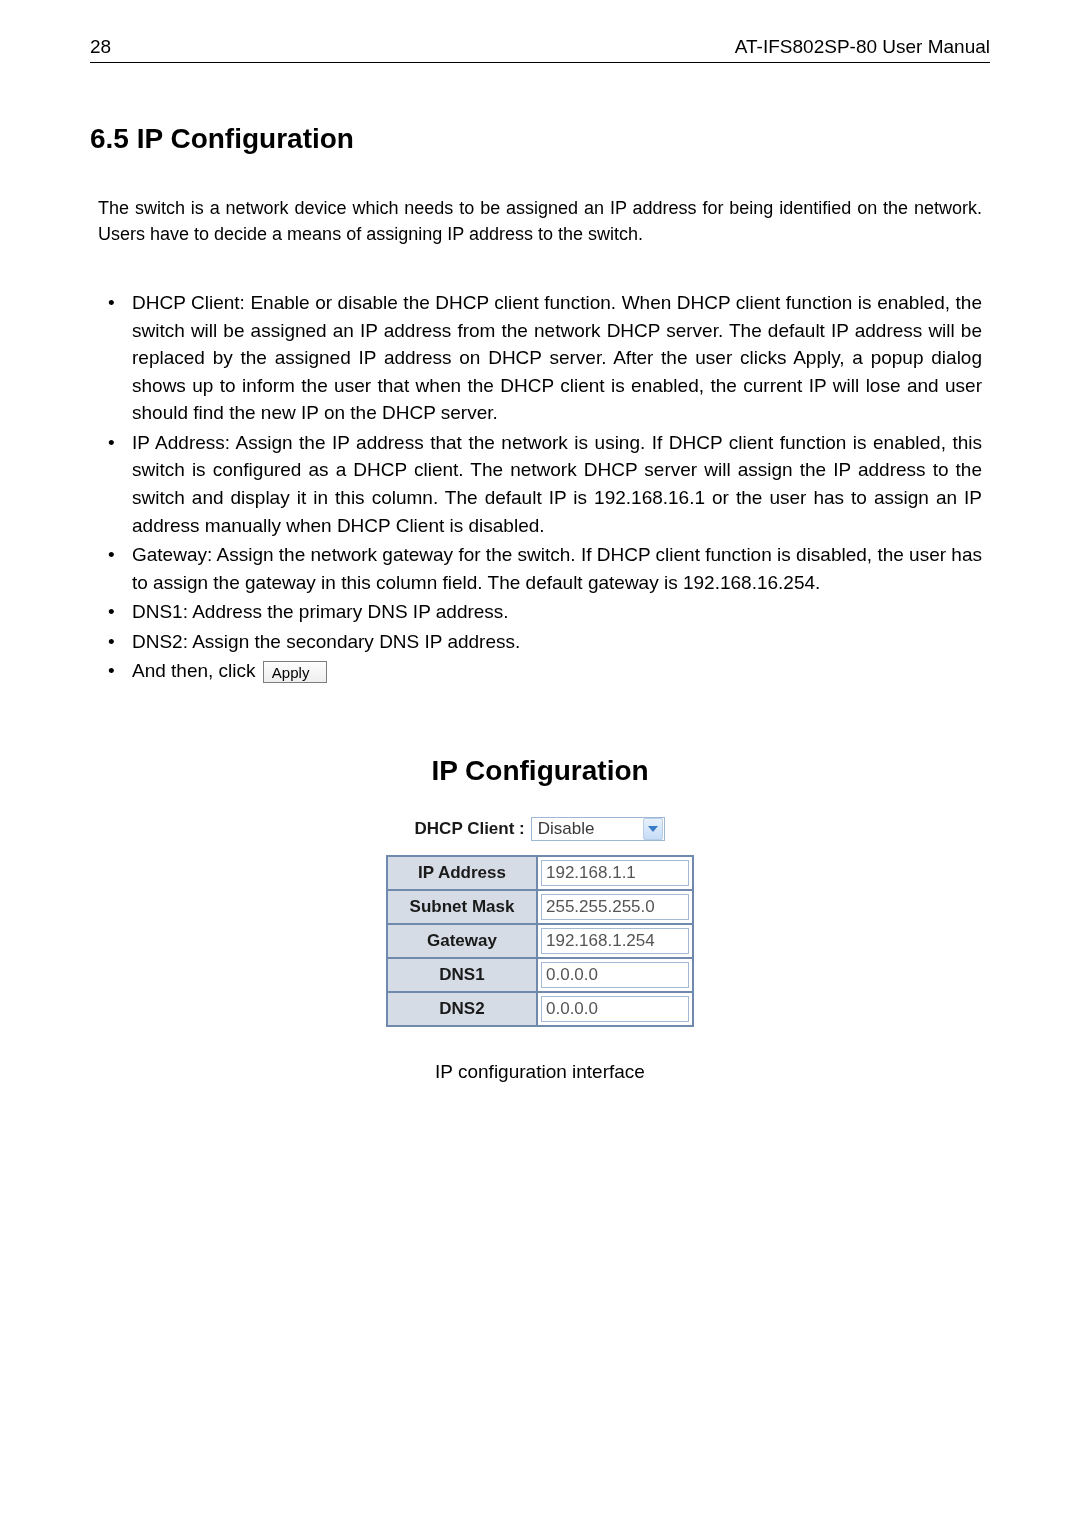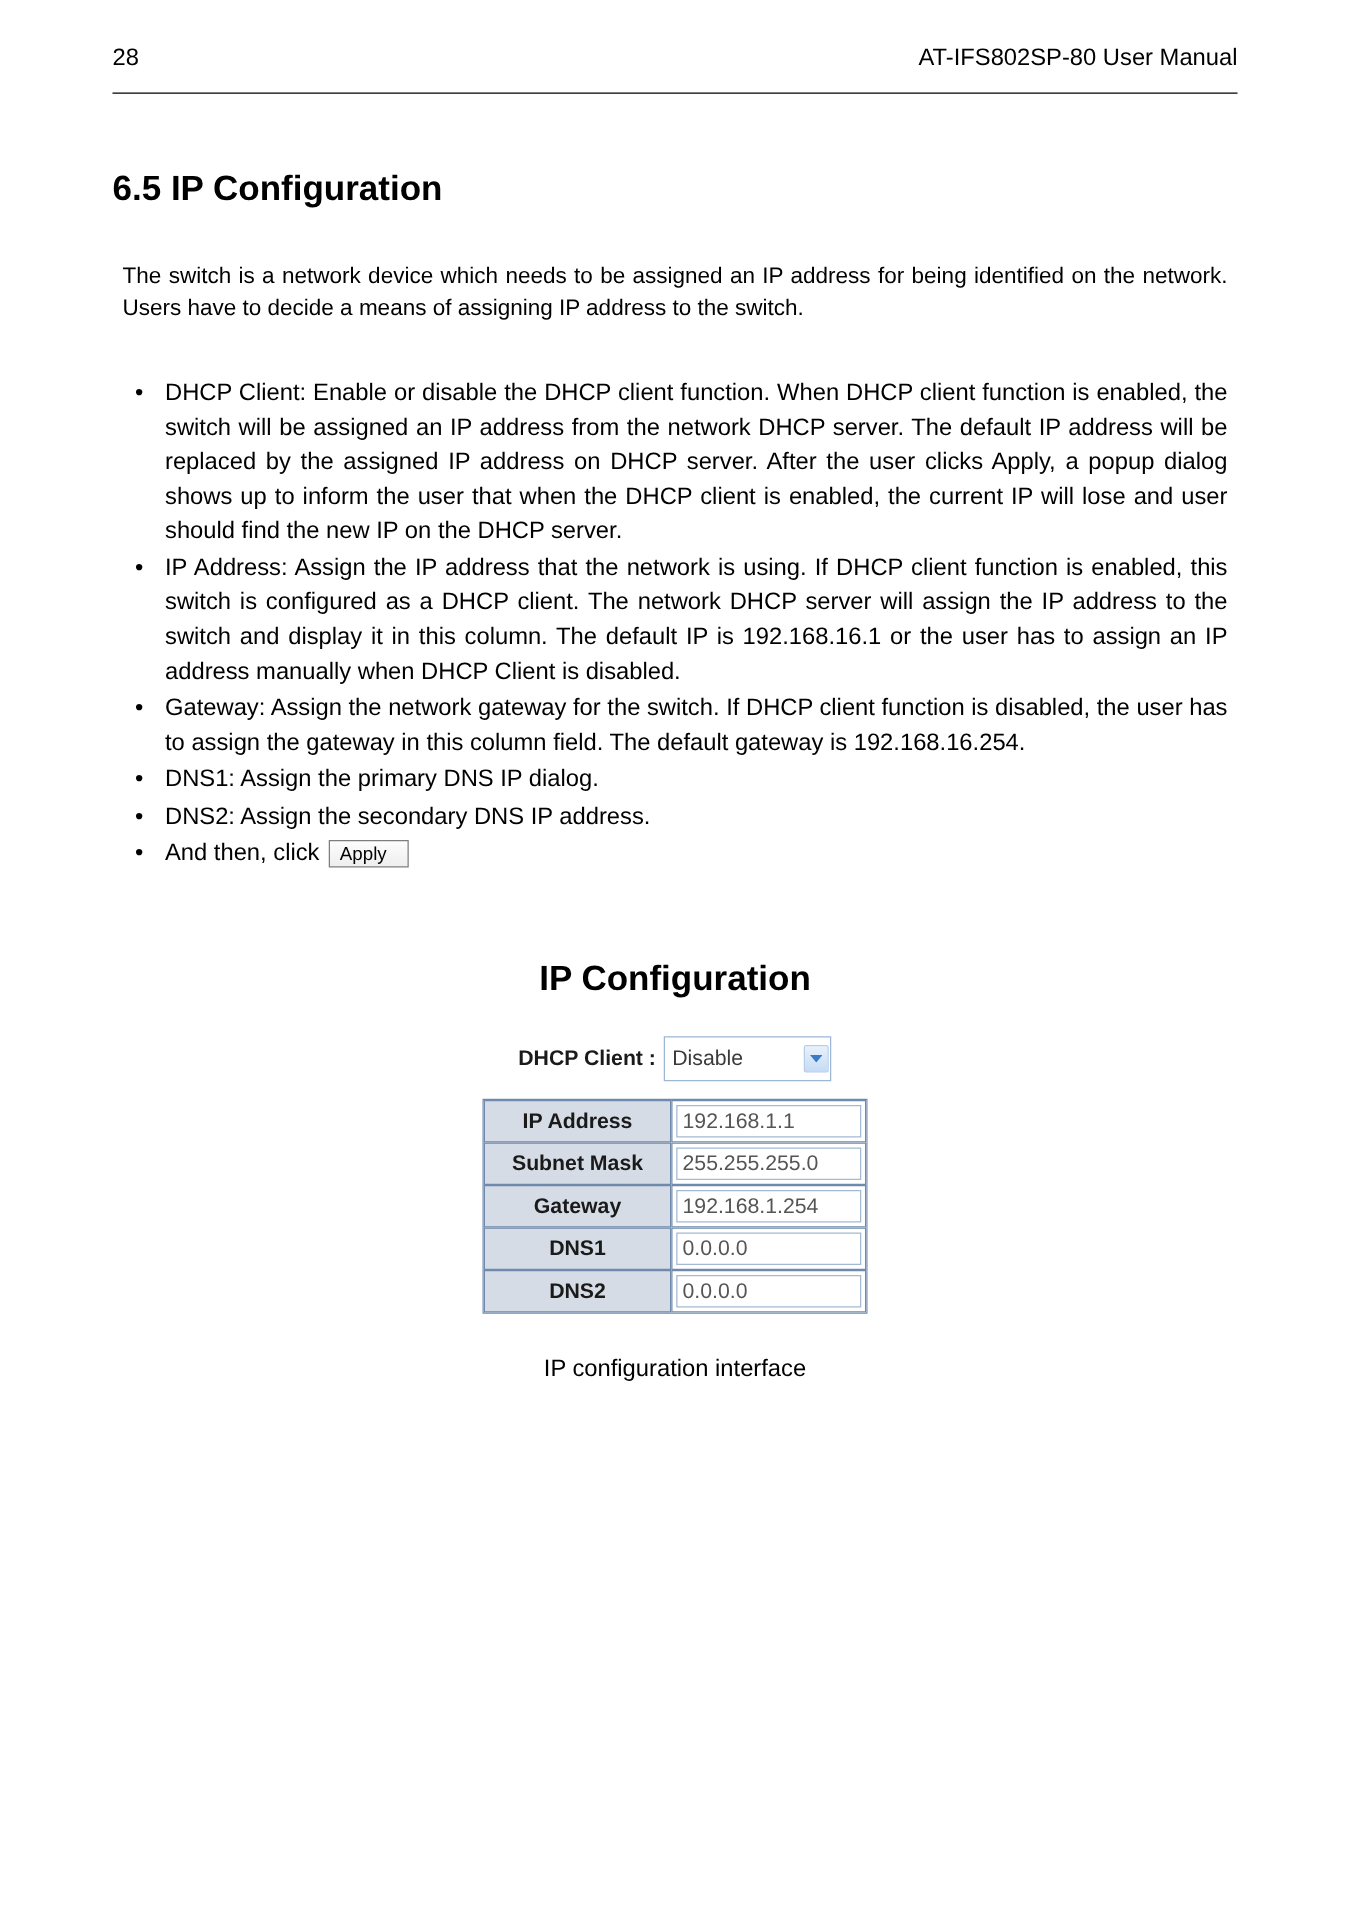--- a/index.html
+++ b/index.html
@@ -12,21 +12,21 @@
     position: relative;
   }
   .page {
     padding: 36px 90px 0 90px;
   }
   .header-row {
     display: flex;
     justify-content: space-between;
     align-items: baseline;
     border-bottom: 1.5px solid #000;
-    padding-bottom: 16px;
+    padding-bottom: 4px;
     margin-bottom: 60px;
     font-size: 19px;
   }
   .section-heading {
     font-size: 28px;
     font-weight: bold;
     margin-bottom: 40px;
     color: #000;
   }
   .intro {
@@ -88,21 +88,21 @@
     color: #1a1a1a;
   }
   .dropdown {
     display: inline-flex;
     align-items: center;
     border: 1px solid #9cb8d6;
     background: #fff;
     font-family: Verdana, Arial, sans-serif;
     font-size: 17px;
     color: #3a3a3a;
-    height: 36px;
+    height: 24px;
     gap: 40px;
   }
   .dropdown-text {
     padding: 0 8px 0 6px;
   }
   .dropdown-btn {
     width: 20px;
     height: 22px;
     margin: 1px;
     background: linear-gradient(#e8f1fb, #c5dcf6);
@@ -161,21 +161,21 @@
   </div>
 
   <h2 class="section-heading">6.5  IP Configuration</h2>
 
   <p class="intro">The switch is a network device which needs to be assigned an IP address for being identified on the network. Users have to decide a means of assigning IP address to the switch.</p>
 
   <ul class="bullets">
     <li>DHCP Client: Enable or disable the DHCP client function. When DHCP client function is enabled, the switch will be assigned an IP address from the network DHCP server. The default IP address will be replaced by the assigned IP address on DHCP server. After the user clicks Apply, a popup dialog shows up to inform the user that when the DHCP client is enabled, the current IP will lose and user should find the new IP on the DHCP server.</li>
     <li>IP Address: Assign the IP address that the network is using. If DHCP client function is enabled, this switch is configured as a DHCP client. The network DHCP server will assign the IP address to the switch and display it in this column. The default IP is 192.168.16.1 or the user has to assign an IP address manually when DHCP Client is disabled.</li>
     <li>Gateway: Assign the network gateway for the switch. If DHCP client function is disabled, the user has to assign the gateway in this column field. The default gateway is 192.168.16.254.</li>
-    <li>DNS1: Assign the primary DNS IP dialog.</li>
+    <li>DNS1: Address the primary DNS IP address.</li>
     <li>DNS2: Assign the secondary DNS IP address.</li>
     <li>
       <span>And then, click</span>
       <span class="btn-inline">Apply</span>
     </li>
   </ul>
 
   <div class="figure">
     <div class="fig-title">IP Configuration</div>
 

